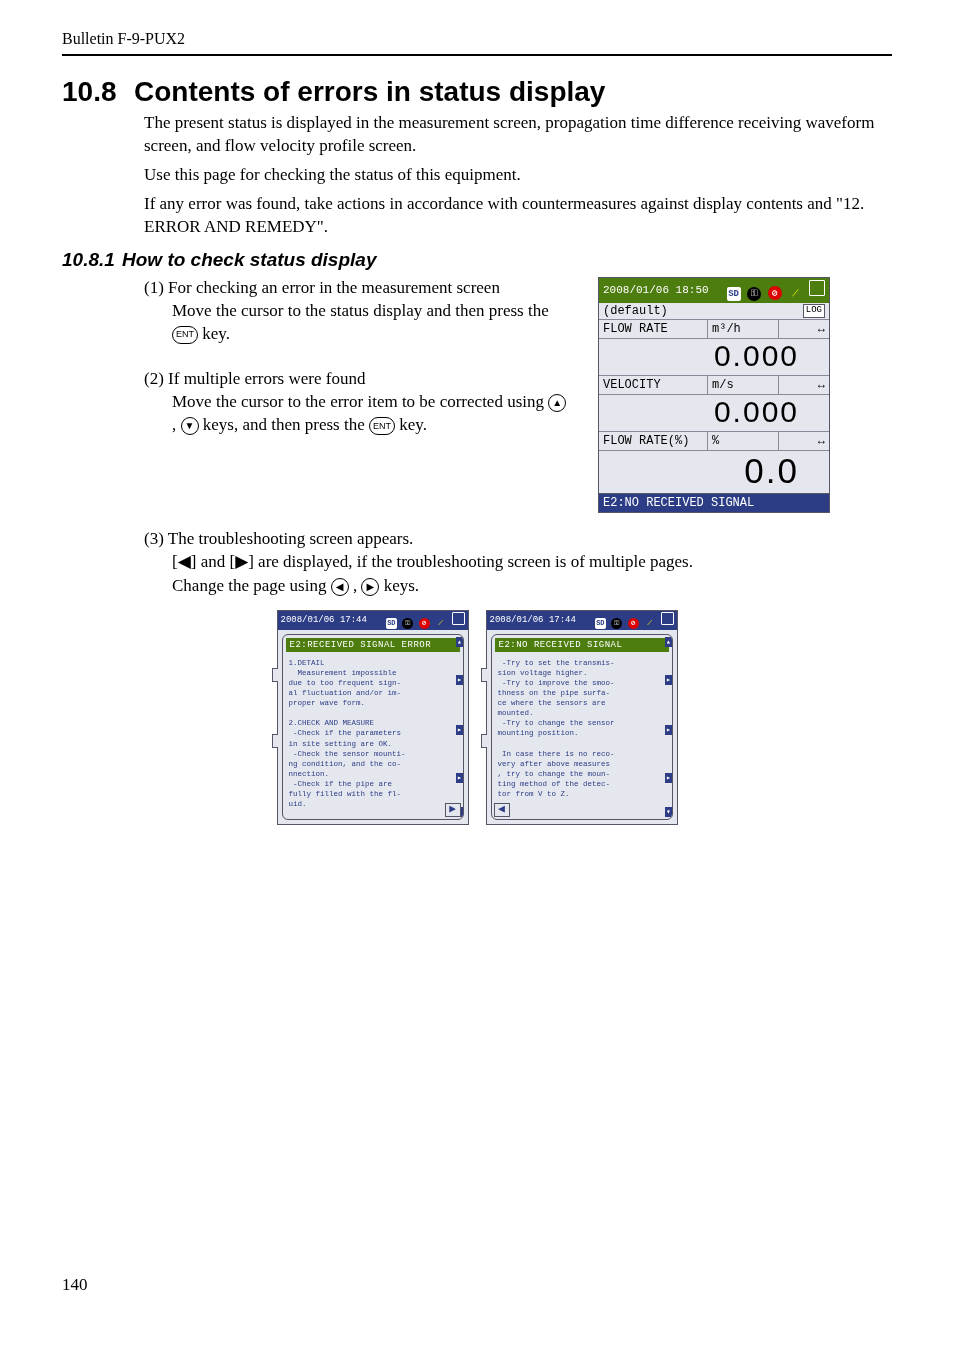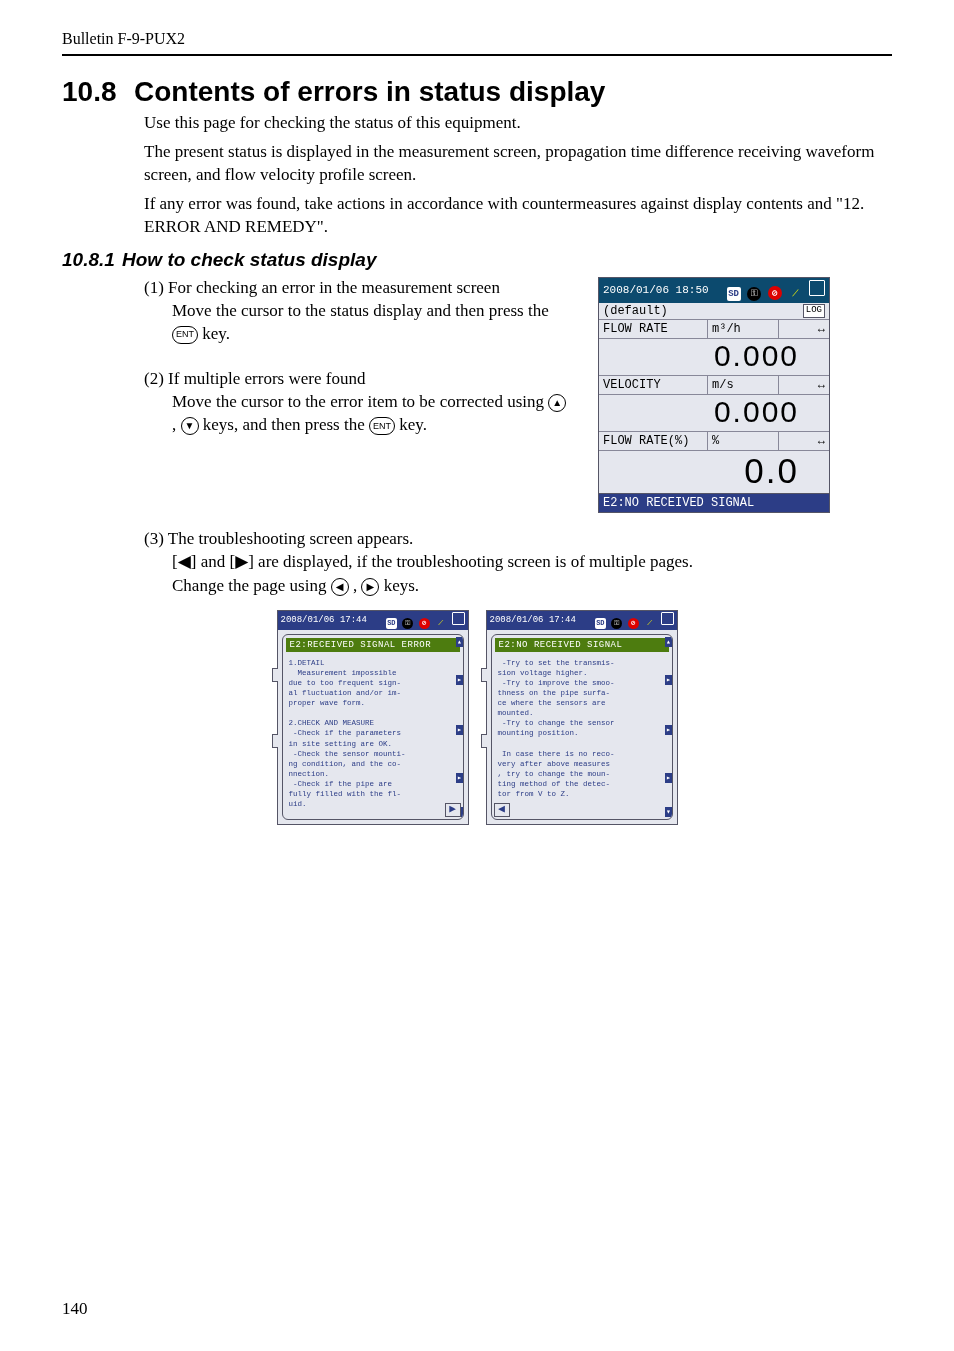--- a/index.html
+++ b/index.html
@@ -88,21 +88,21 @@
   }
   
   .device {
     width: 230px;
     border: 1px solid #556;
     font-family: "Courier New", monospace;
     font-size: 12px;
     margin-left: 24px;
   }
   .dev-top {
-    background: #0c4a6e;
+    background: #4d7c0f;
     color: #fff;
     display: flex;
     justify-content: space-between;
     align-items: center;
     padding: 2px 4px;
     font-size: 11px;
   }
   .dev-top .icons span {
     display: inline-flex;
     align-items: center;
@@ -266,38 +266,38 @@
     height: 10px;
     background: #2c3d86;
     color:#fff;
     font-size:8px;
     display:flex;
     align-items:center;
     justify-content:center;
   }
   .page-num {
     position: absolute;
-    bottom: 32px;
+    bottom: 56px;
     left: 62px;
     font-size: 17px;
   }
 </style>
 </head>
 <body>
 
 <div class="page">
   <div class="header-line">Bulletin F-9-PUX2</div>
   <hr class="rule">
 
   <h1 class="section">
     <span class="section-num">10.8</span><span>Contents of errors in status display</span>
   </h1>
 
+  <div class="intro">The present status is displayed in the measurement screen, propagation time difference receiving waveform screen, and flow velocity profile screen.</div>
   <div class="intro">Use this page for checking the status of this equipment.</div>
-  <div class="intro">The present status is displayed in the measurement screen, propagation time difference receiving waveform screen, and flow velocity profile screen.</div>
   <div class="intro">If any error was found, take actions in accordance with countermeasures against display contents and "12. ERROR AND REMEDY".</div>
 
   <h2 class="subsection">
     <span class="sub-num">10.8.1</span><span>How to check status display</span>
   </h2>
 
   <div class="two-col">
     <div class="text">
       
       <div>

